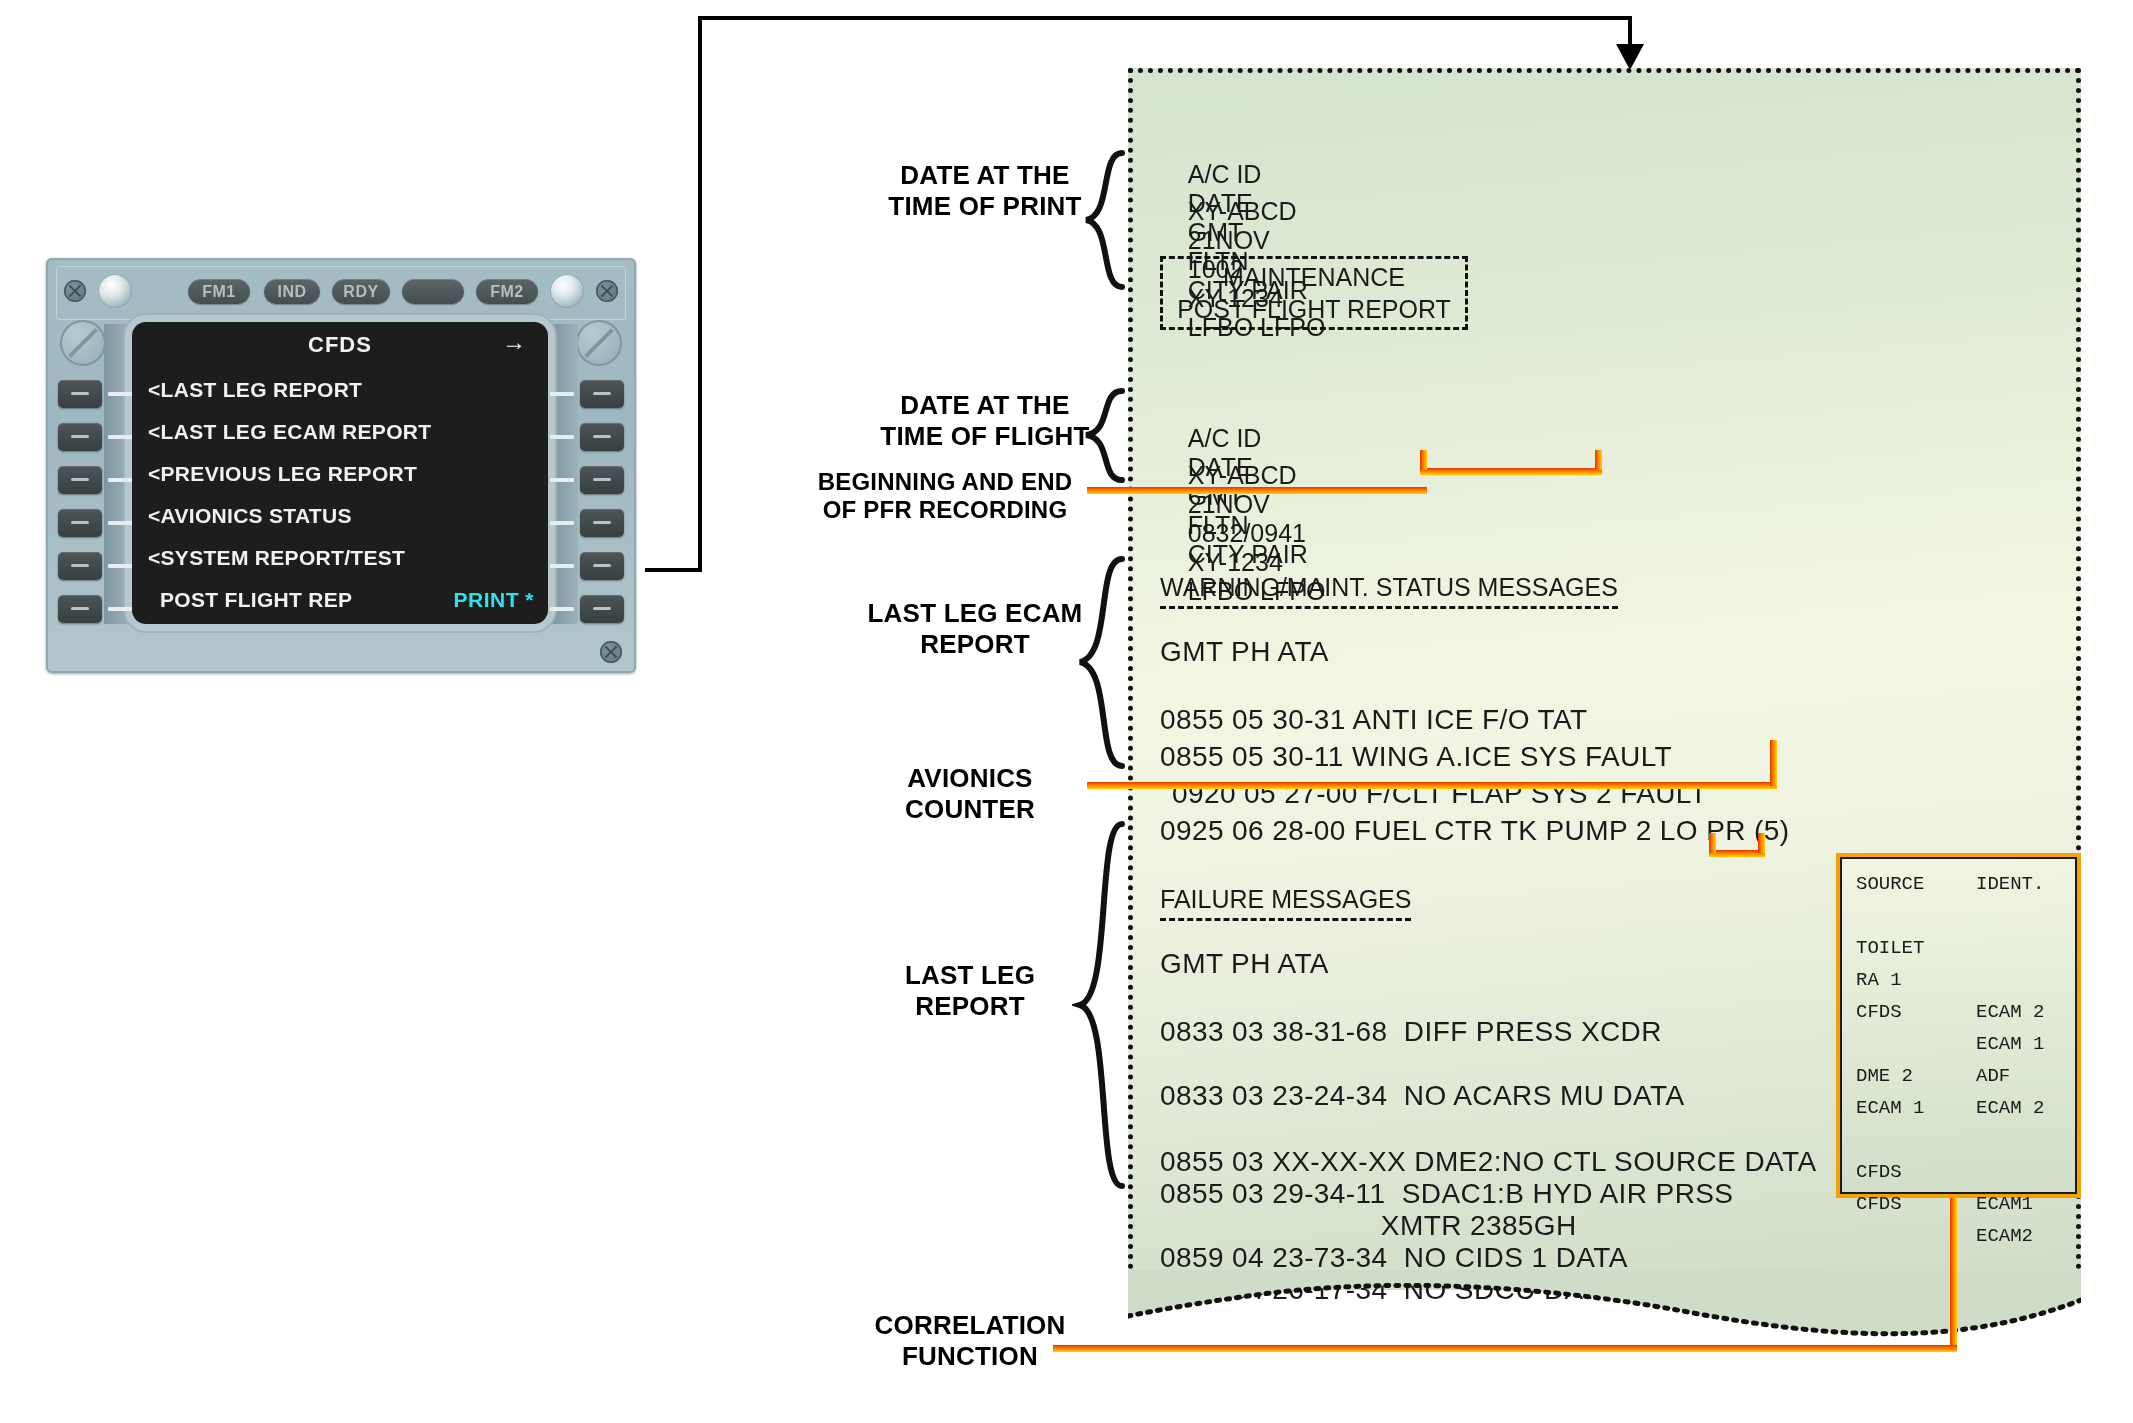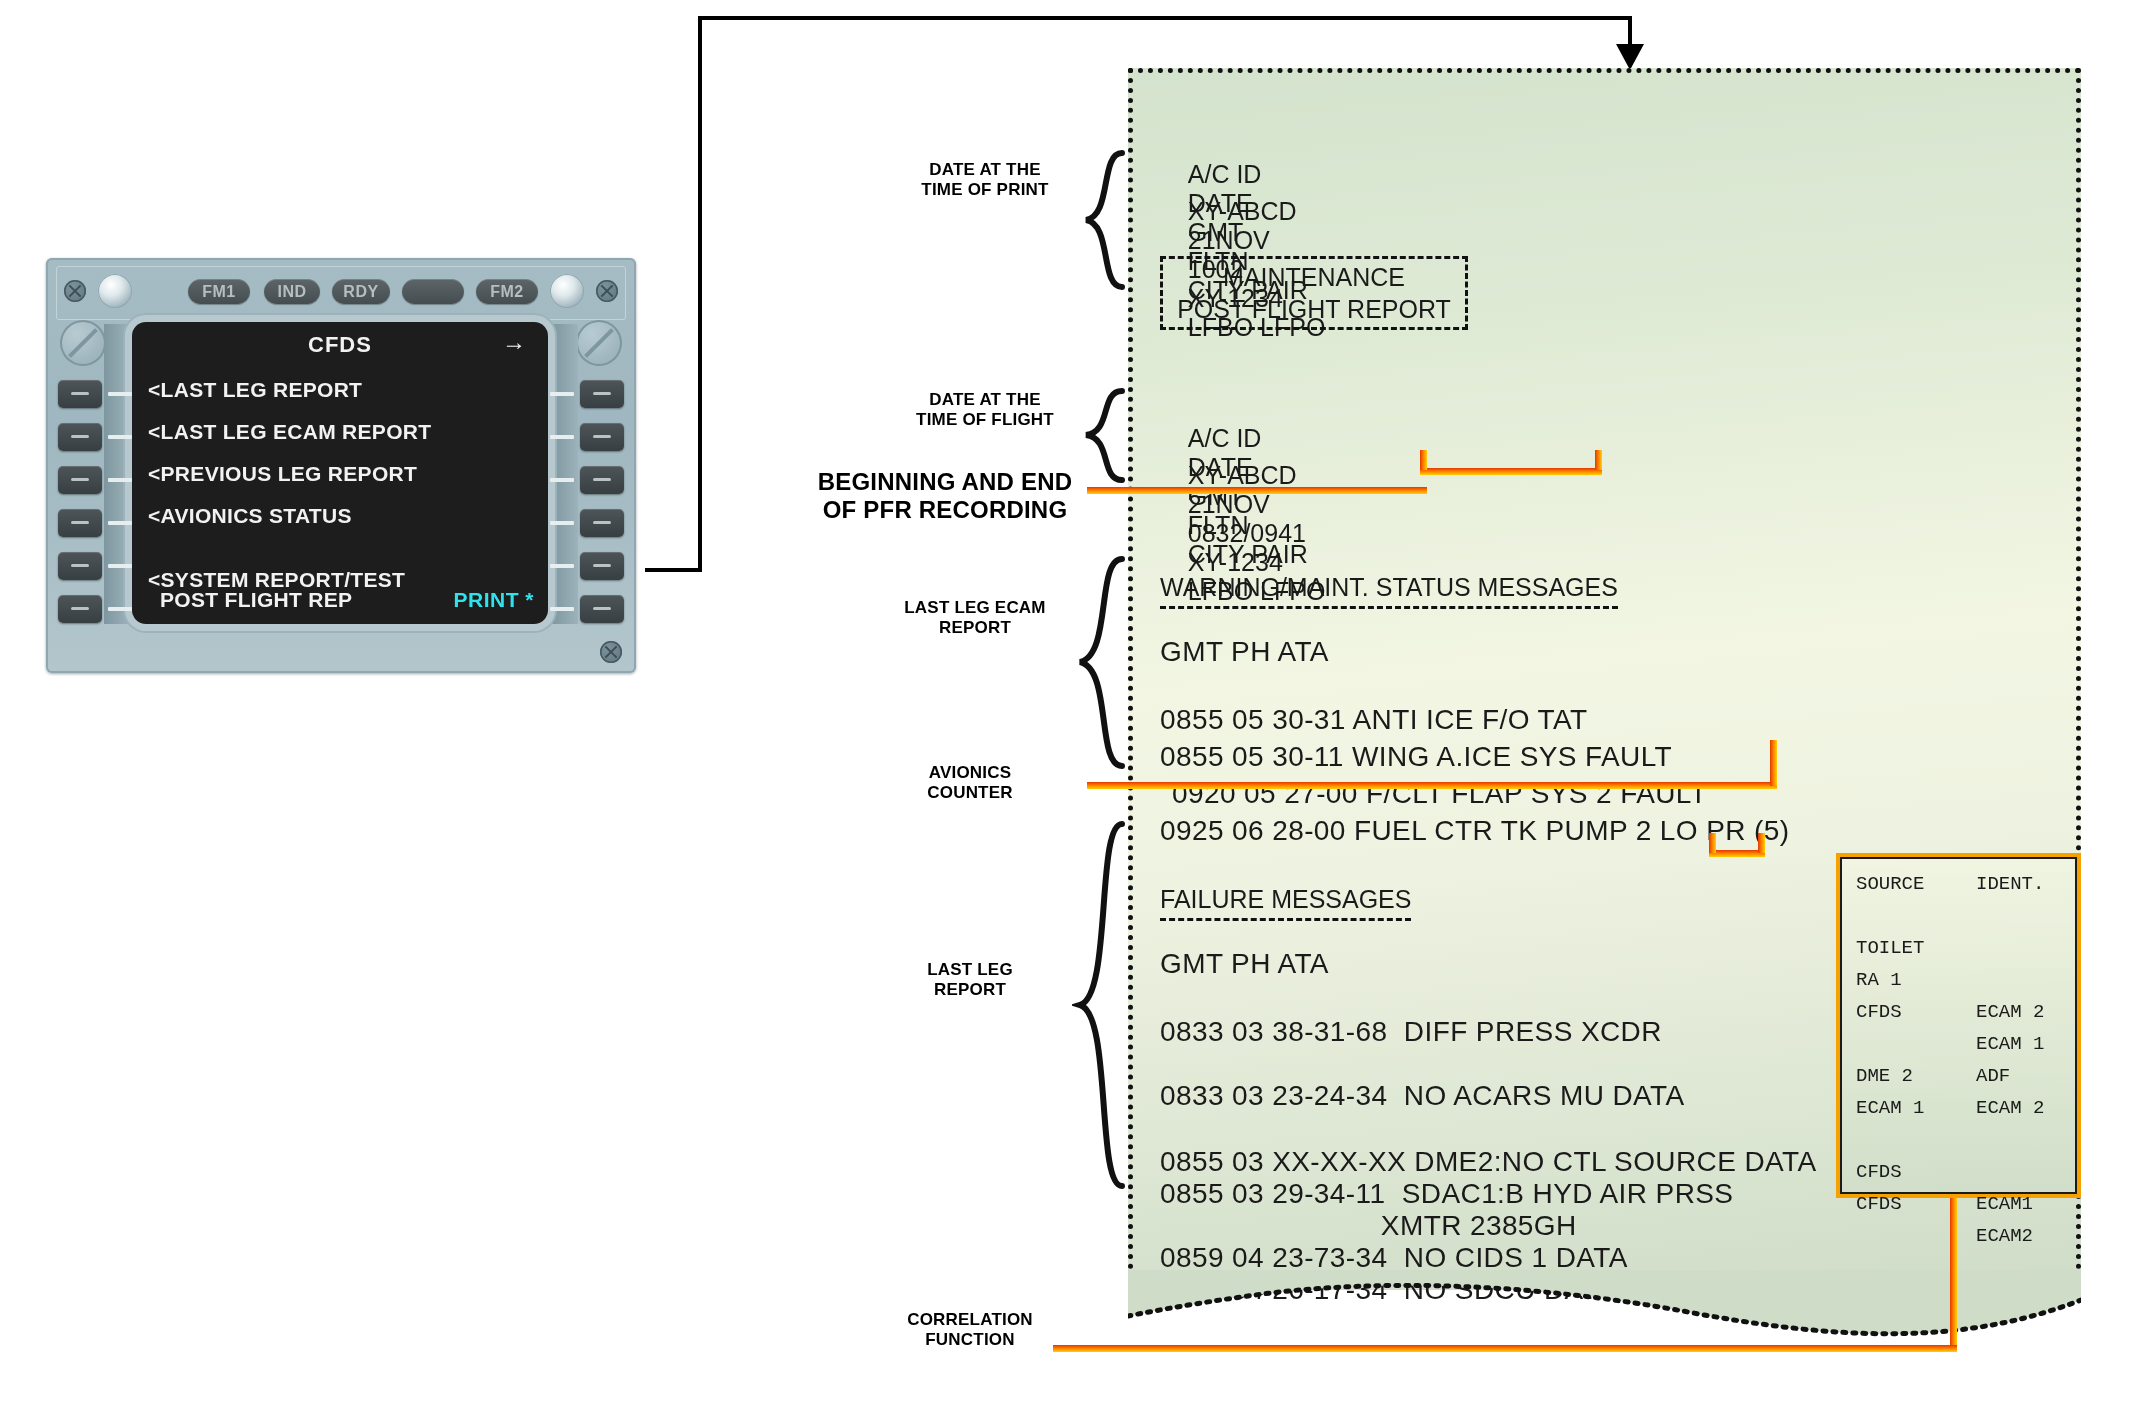--- a/index.html
+++ b/index.html
@@ -130,21 +130,21 @@
 
   
   .obar{position:absolute;height:7px;
     background:linear-gradient(180deg,#e03a00 0%,#ff7a00 45%,#ffd200 100%);}
   .ovbar{position:absolute;width:7px;
     background:linear-gradient(90deg,#e03a00 0%,#ff7a00 45%,#ffd200 100%);}
 
   
   .anno{
     position:absolute;text-align:center;color:#000;font-weight:bold;
-    font-size:17px;line-height:1.18;letter-spacing:.2px;
+    font-size:26px;line-height:1.18;letter-spacing:.2px;
   }
   .brace{position:absolute;color:#111;}
 </style>
 </head>
 <body>
 
 <svg class="connector" style="left:0;top:0;width:2133px;height:1423px;">
   <path d="M 645 570 L 700 570 L 700 18 L 1630 18 L 1630 58" fill="none" stroke="#000" stroke-width="4"></path>
   <path d="M 1630 70 L 1616 44 L 1644 44 Z" fill="#000"></path>
 </svg>
@@ -172,21 +172,21 @@
   <div class="railR" style="right:58px;top:66px;height:300px;"></div>
 
   <div id="cfds-screen">
     <div class="scr-title">CFDS</div>
     <div class="scr-arrow">→</div>
 
     <div class="scr-line" style="top:56px;">&lt;LAST LEG REPORT</div>
     <div class="scr-line" style="top:98px;">&lt;LAST LEG ECAM REPORT</div>
     <div class="scr-line" style="top:140px;">&lt;PREVIOUS LEG REPORT</div>
     <div class="scr-line" style="top:182px;">&lt;AVIONICS STATUS</div>
-    <div class="scr-line" style="top:224px;margin-top:22px;">&lt;SYSTEM REPORT/TEST</div>
+    <div class="scr-line" style="top:224px;">&lt;SYSTEM REPORT/TEST</div>
     <div class="scr-line" style="top:266px;left:28px;">POST FLIGHT REP</div>
     <div class="scr-print" style="top:266px;">PRINT *</div>
   </div>
 
   <div class="lskbtn" style="left:12px;top:122px;"></div>
   <div class="lsk-tick" style="left:62px;top:134px;"></div>
   <div class="lskbtn" style="left:12px;top:165px;"></div>
   <div class="lsk-tick" style="left:62px;top:177px;"></div>
   <div class="lskbtn" style="left:12px;top:208px;"></div>
   <div class="lsk-tick" style="left:62px;top:220px;"></div>

